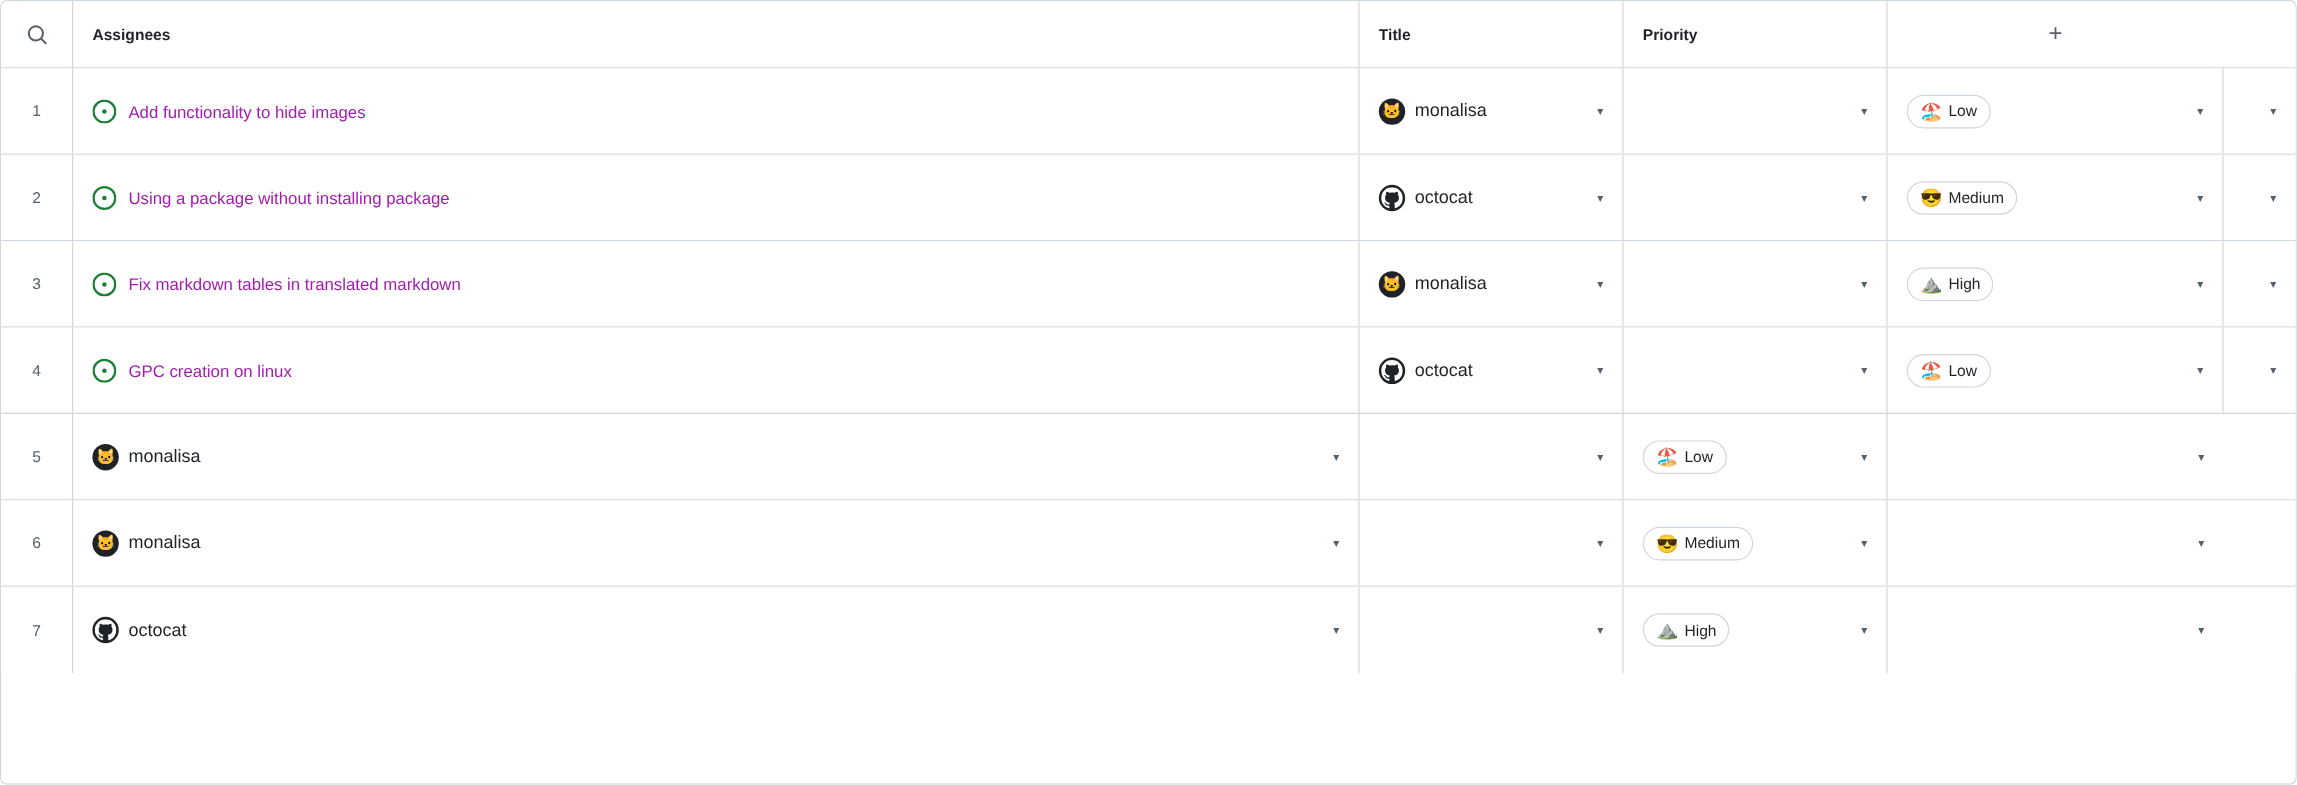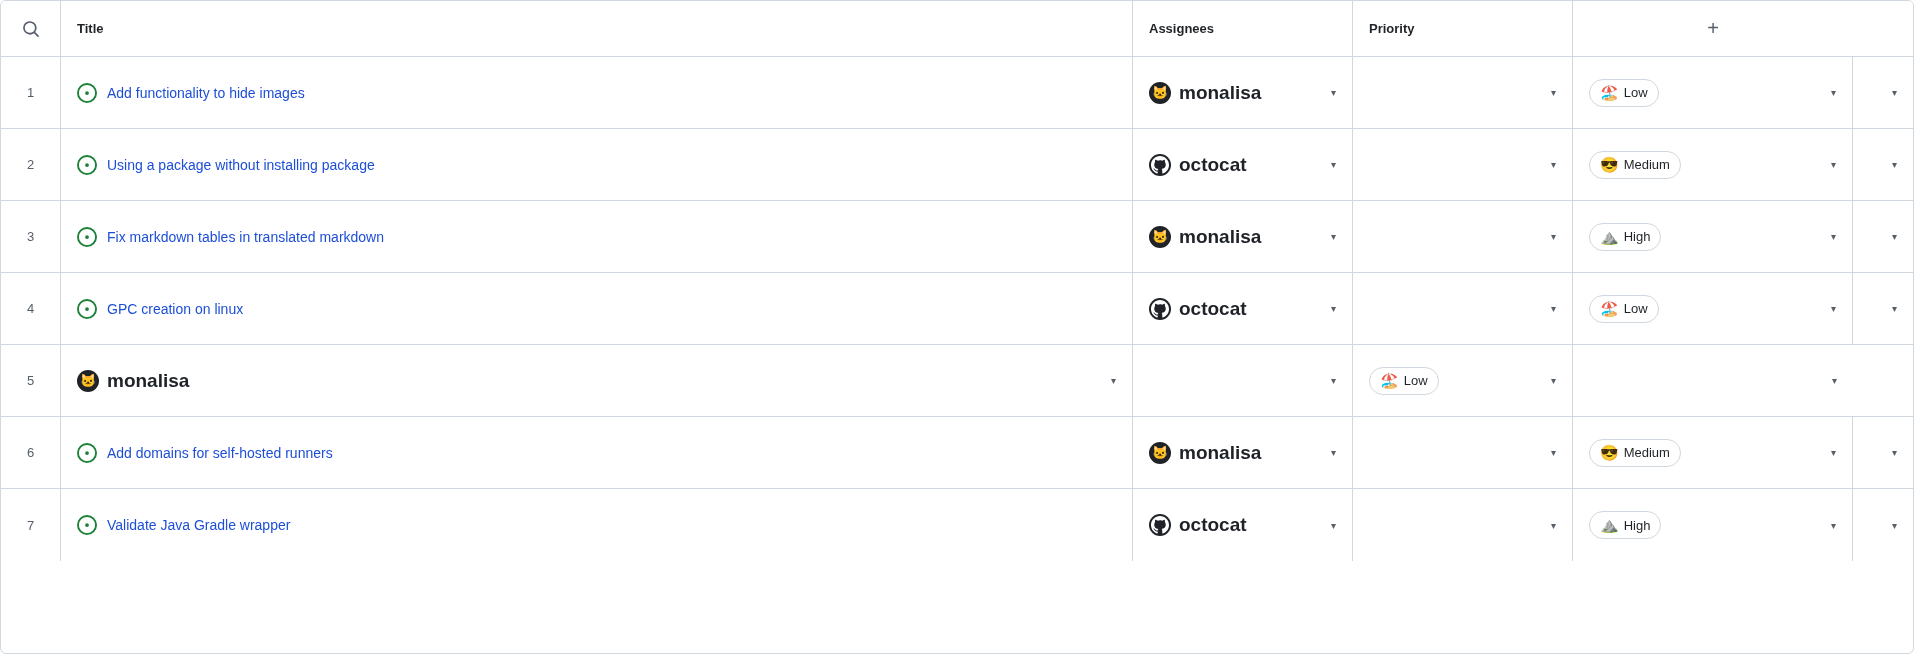--- a/index.html
+++ b/index.html
@@ -93,21 +93,21 @@
     }
 
     .issue-icon {
       width: 20px;
       height: 20px;
       flex-shrink: 0;
     }
 
     .title-text {
       font-size: 14px;
-      color: #1d4ed8;
+      color: #a21caf;
     }
 
     .assignee-cell {
       display: flex;
       align-items: center;
       gap: 8px;
       justify-content: space-between;
     }
 
     .assignee-info {
@@ -124,23 +124,22 @@
       display: flex;
       align-items: center;
       justify-content: center;
       font-size: 12px;
       color: white;
       overflow: hidden;
       flex-shrink: 0;
     }
 
     .assignee-name {
-      font-size: 19px;
+      font-size: 15px;
       color: #1f2328;
-      font-weight: bold;
     }
 
     .chevron-down {
       color: #57606a;
       font-size: 10px;
       margin-left: auto;
       flex-shrink: 0;
     }
 
     .status-cell {
@@ -202,24 +201,24 @@
 
 <div class="table-container">
 
   <div class="table-header">
     <div class="header-cell search-cell">
       <svg class="search-icon-svg" viewBox="0 0 16 16" fill="#57606a">
         <path d="M10.68 11.74a6 6 0 0 1-7.922-8.982 6 6 0 0 1 8.982 7.922l3.04 3.04a.749.749 0 0 1-.326 1.275.749.749 0 0 1-.734-.215ZM11.5 7a4.499 4.499 0 1 0-8.997 0A4.499 4.499 0 0 0 11.5 7Z"></path>
       </svg>
     </div>
     <div class="header-cell">
+      <span>Assignees</span>
+    </div>
+    <div class="header-cell">
       <span>Title</span>
-    </div>
-    <div class="header-cell">
-      <span>Assignees</span>
     </div>
     <div class="header-cell">
       <span>Priority</span>
     </div>
     <div class="header-cell">
       <button class="add-button">
         <span>+</span>
       </button>
     </div>
   </div>
@@ -389,27 +388,20 @@
       <span class="chevron-down">▾</span>
     </div>
     <div class="cell">
       <span class="chevron-down">▾</span>
     </div>
   </div>
       <div class="table-row">
     <div class="cell row-number">
       <span>6</span>
     </div>
-    <div class="cell title-cell">
-      <span class="issue-icon"><svg width="20" height="20" viewBox="0 0 16 16" fill="#1a7f37" xmlns="http://www.w3.org/2000/svg">
-    <path d="M8 9.5a1.5 1.5 0 1 0 0-3 1.5 1.5 0 0 0 0 3Z"></path>
-    <path d="M8 0a8 8 0 1 1 0 16A8 8 0 0 1 8 0ZM1.5 8a6.5 6.5 0 1 0 13 0 6.5 6.5 0 0 0-13 0Z"></path>
-  </svg></span>
-      <span class="title-text">Add domains for self-hosted runners</span>
-    </div>
     <div class="cell assignee-cell">
       <div class="assignee-info">
         <div class="avatar avatar-monalisa">
           <span style="font-size:13px;">🐱</span>
         </div>
         <span class="assignee-name">monalisa</span>
       </div>
       <span class="chevron-down">▾</span>
     </div>
     <div class="cell status-cell">
@@ -422,27 +414,20 @@
       </span>
       <span class="chevron-down">▾</span>
     </div>
     <div class="cell">
       <span class="chevron-down">▾</span>
     </div>
   </div>
       <div class="table-row">
     <div class="cell row-number">
       <span>7</span>
-    </div>
-    <div class="cell title-cell">
-      <span class="issue-icon"><svg width="20" height="20" viewBox="0 0 16 16" fill="#1a7f37" xmlns="http://www.w3.org/2000/svg">
-    <path d="M8 9.5a1.5 1.5 0 1 0 0-3 1.5 1.5 0 0 0 0 3Z"></path>
-    <path d="M8 0a8 8 0 1 1 0 16A8 8 0 0 1 8 0ZM1.5 8a6.5 6.5 0 1 0 13 0 6.5 6.5 0 0 0-13 0Z"></path>
-  </svg></span>
-      <span class="title-text">Validate Java Gradle wrapper</span>
     </div>
     <div class="cell assignee-cell">
       <div class="assignee-info">
         <div class="avatar avatar-octocat">
           <svg viewBox="0 0 24 24" width="18" height="18" fill="white" xmlns="http://www.w3.org/2000/svg">
       <path d="M12 0C5.374 0 0 5.373 0 12c0 5.302 3.438 9.8 8.207 11.387.599.111.793-.261.793-.577v-2.234c-3.338.726-4.033-1.416-4.033-1.416-.546-1.387-1.333-1.756-1.333-1.756-1.089-.745.083-.729.083-.729 1.205.084 1.839 1.237 1.839 1.237 1.07 1.834 2.807 1.304 3.492.997.107-.775.418-1.305.762-1.604-2.665-.305-5.467-1.334-5.467-5.931 0-1.311.469-2.381 1.236-3.221-.124-.303-.535-1.524.117-3.176 0 0 1.008-.322 3.301 1.23A11.509 11.509 0 0 1 12 5.803c1.02.005 2.047.138 3.006.404 2.291-1.552 3.297-1.23 3.297-1.23.653 1.653.242 2.874.118 3.176.77.84 1.235 1.911 1.235 3.221 0 4.609-2.807 5.624-5.479 5.921.43.372.823 1.102.823 2.222v3.293c0 .319.192.694.801.576C20.566 21.797 24 17.3 24 12c0-6.627-5.373-12-12-12z"></path>
     </svg>
         </div>
         <span class="assignee-name">octocat</span>
       </div>

